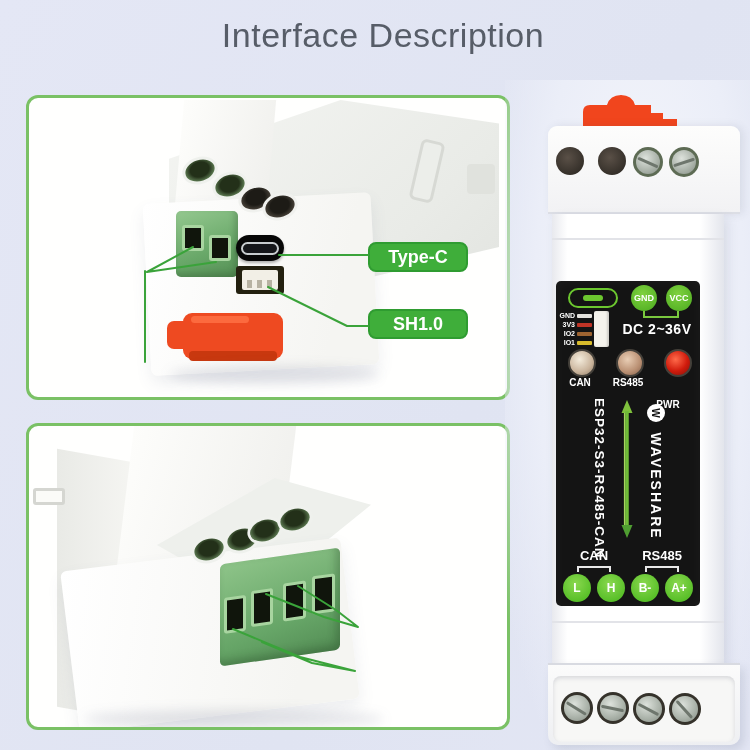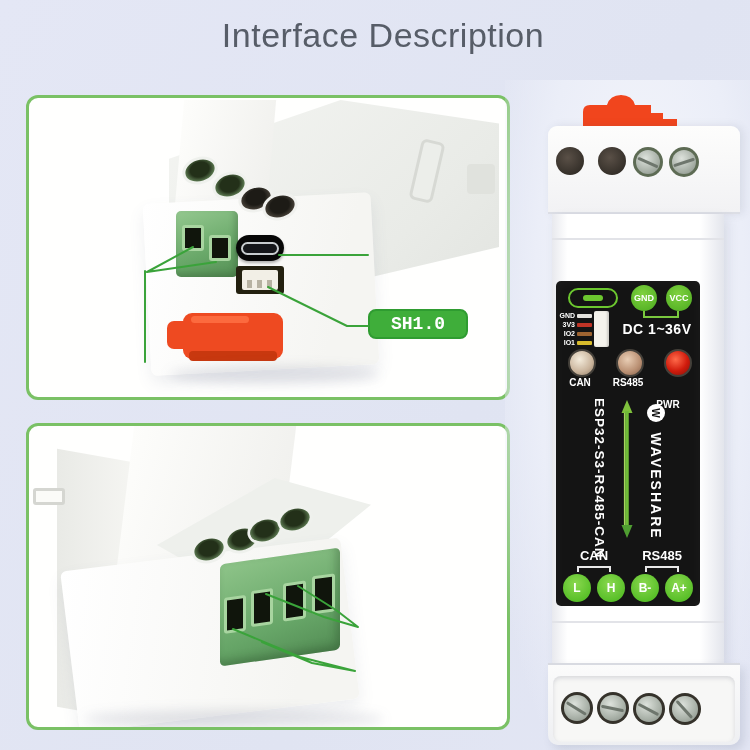--- a/index.html
+++ b/index.html
@@ -20,21 +20,21 @@
   }
   .frame-top{left:26px;top:95px;width:484px;height:305px;}
   .frame-bot{left:26px;top:423px;width:484px;height:307px;}
   
   .lbl{
     position:absolute;background:#3fae3a;border:2px solid #2f9c31;border-radius:8px;
     color:#fff;font-size:18px;font-weight:600;display:flex;align-items:center;
     justify-content:center;box-sizing:border-box;white-space:nowrap;
   }
   .lbl-typec{left:368px;top:242px;width:100px;height:30px;}
-  .lbl-sh10{left:368px;top:309px;width:100px;height:30px;font-family:Liberation Mono, monospace;}
+  .lbl-sh10{left:368px;top:309px;width:100px;height:30px;}
   .lbl-power{left:33px;top:362px;width:252px;height:32px;font-size:18px;}
   .lbl-rs485{left:358px;top:611px;width:140px;height:31px;}
   .lbl-can{left:355px;top:656px;width:143px;height:31px;}
   
   .slab-top{position:absolute;left:140px;top:2px;width:330px;height:196px;
     background:linear-gradient(135deg,#f4f5f2 0%,#e9ebe7 70%,#e2e4e0 100%);
     clip-path:polygon(0% 30%,52% 0%,100% 12%,100% 75%,37% 100%,0% 57%);}
   .din-slot{position:absolute;left:386px;top:42px;width:24px;height:62px;border:3px solid #d7d9d4;
     border-radius:6px;background:#eceeea;transform:rotate(13deg);box-sizing:border-box;}
   .din-step{position:absolute;left:438px;top:66px;width:28px;height:30px;background:#e0e2dd;border-radius:4px;}
@@ -247,21 +247,21 @@
             <span class="pin-label">IO2</span>
             <span class="wire" style="background:#9e6431;"></span>
           </div>
         <div class="pin-row" style="top:27px;">
             <span class="pin-label">IO1</span>
             <span class="wire" style="background:#d8bb2c;"></span>
           </div>
         <div class="pin-conn"></div>
       </div>
 
-      <div class="dc-text">DC 1~36V</div>
+      <div class="dc-text">DC 2~36V</div>
 
       <div class="led led-can"></div>
       <div class="led led-485"></div>
       <div class="led led-pwr"></div>
       <div class="led-lab" style="left:4px;width:40px;">CAN</div>
       <div class="led-lab" style="left:48px;width:48px;">RS485</div>
       <div class="led-lab" style="left:90px;width:44px;margin-top:22px;">PWR</div>
 
       <div class="model-text">ESP32-S3-RS485-CAN</div>
 
@@ -303,20 +303,21 @@
           <div class="screw-slot" style="transform:rotate(28deg);"></div>
         </div>
     </div>
     <div class="screw screw-ring-dark" style="left:121px;top:28px;">
       <div class="screw-head">
           <div class="screw-slot" style="transform:rotate(48deg);"></div>
         </div>
     </div>
   </div>
 
+  <div class="lbl lbl-typec">Type-C</div>
   <div class="lbl lbl-sh10">SH1.0</div>
 
   <svg class="overlay-svg" width="750" height="750" viewBox="0 0 750 750">
     <g stroke="#3aa33a" stroke-width="2" fill="none" stroke-linejoin="round" stroke-linecap="round">
       <path d="M279 255 H368"></path>
       <path d="M268 287 L347 326 H368"></path>
       <path d="M193 247 L147 272 M216 262 L147 272 M145 271 V362"></path>
       <path d="M266 594 L324 617 L358 627 M298 586 L336 610 L358 627"></path>
       <path d="M233 629 L300 657 L355 671 M262 642 L312 663 L355 671"></path>
     </g>

